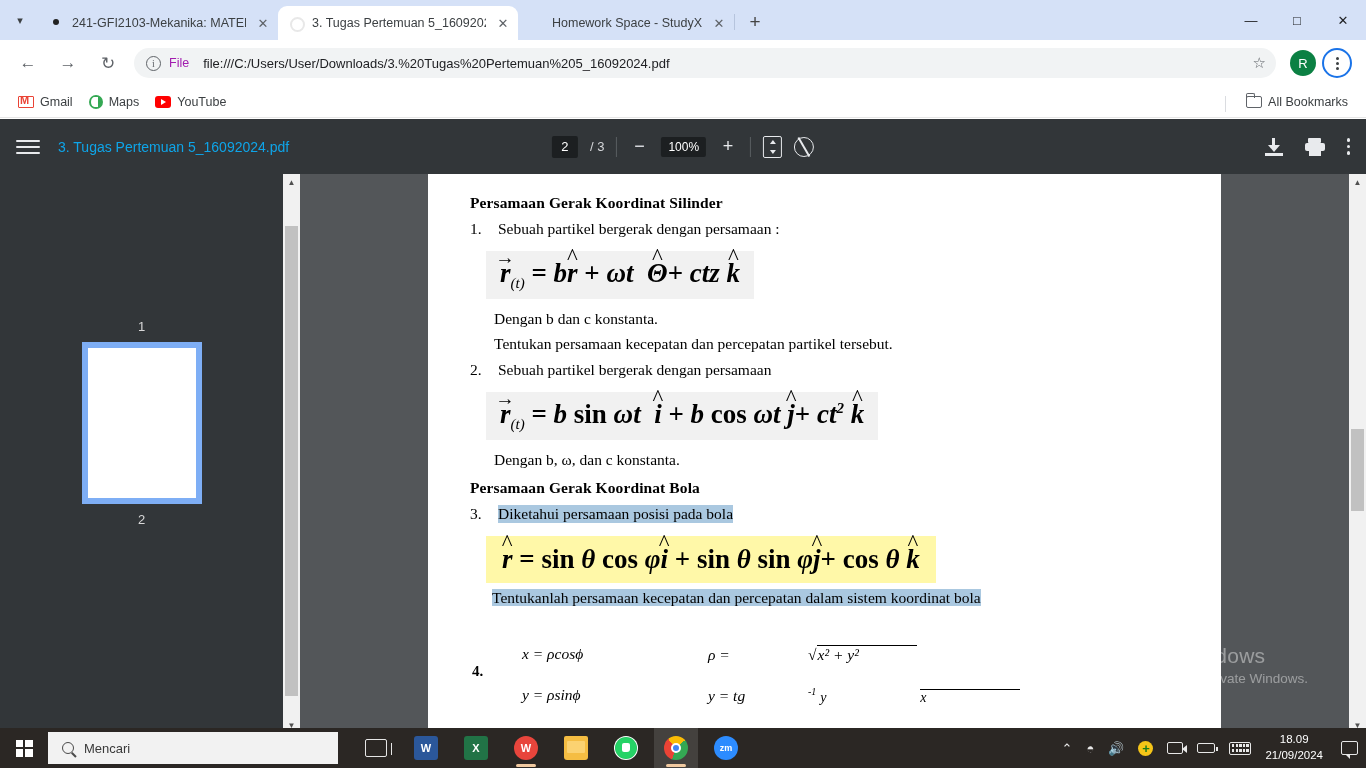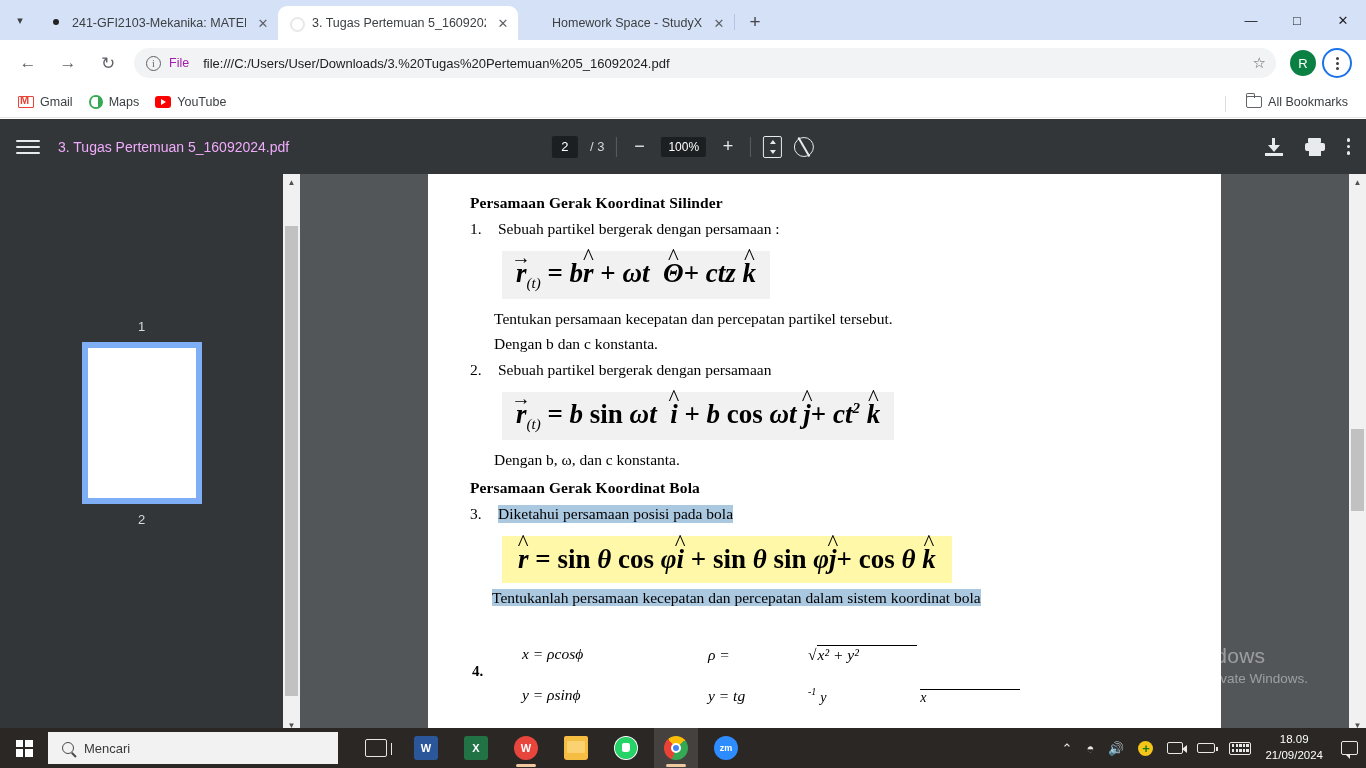--- a/index.html
+++ b/index.html
@@ -182,21 +182,21 @@
   }
 
   
   .pdf-toolbar {
     position: absolute; left: 0; top: 119px; width: 1366px; height: 55px;
     background: #323639; display: flex; align-items: center;
     padding: 0 16px; color: #e8eaed;
   }
   .hamburger { width: 24px; display: flex; flex-direction: column; gap: 4px; margin-right: 18px;}
   .hamburger i { display: block; height: 2px; background: #e8eaed; border-radius: 1px; }
-  .pdf-title { font-size: 14px; color: #f0abfc; }
+  .pdf-title { font-size: 14px; color: #0ea5e9; }
   .pdf-center {
     position: absolute; left: 50%; transform: translateX(-50%);
     display: flex; align-items: center; gap: 12px;
   }
   .page-box {
     background: #1c1f21; color: #fff; font-size: 13px;
     width: 26px; height: 22px; border-radius: 2px;
     display: flex; align-items: center; justify-content: center;
   }
   .page-total { font-size: 13px; color: #d4d6d9; }
@@ -291,21 +291,21 @@
   .doc-inner { padding: 16px 40px 0 42px; font-family: "Liberation Serif", serif; color: #000; }
   .doc-h {
     font-size: 15.5px; font-weight: bold; margin: 4px 0 6px 0; letter-spacing: .1px;
   }
   .doc-li { display: flex; gap: 10px; font-size: 15.5px; margin: 8px 0 4px 0; }
   .doc-li .num { width: 18px; flex: 0 0 18px; text-align: left; }
   .doc-p { font-size: 15.5px; margin: 7px 0 4px 24px; }
   .eq {
     font-family: "Liberation Serif", serif;
     background: #f1f1f1; display: inline-block;
-    padding: 5px 14px; margin: 9px 0 4px 32px;
+    padding: 5px 14px; margin: 9px 0 4px 16px;
     font-size: 27px; font-style: italic; font-weight: bold;
     white-space: nowrap; line-height: 1.3;
   }
   .eq.hl { background: #fff8a8; padding: 6px 16px; font-weight: bold; }
   .eq .up { font-style: normal; }
   .eq sub { font-size: 15px; font-style: italic; font-weight: normal; }
   .eq sup { font-size: 15px; }
   .hat { position: relative; display: inline-block; }
   .hat::after {
     content: "^"; position: absolute; left: 50%; transform: translateX(-50%);
@@ -563,22 +563,22 @@
           <div class="doc-li">
             <span class="num">1.</span>
             <span>Sebuah partikel bergerak dengan persamaan :</span>
           </div>
 
           <div class="eq">
             <span class="vecar">r</span><sub>(t)</sub> <span class="up">=</span> b<span class="hat">r</span>
             <span class="up">+</span> ωt&nbsp; <span class="hat">Θ</span><span class="up">+</span> ctz <span class="hat">k</span>
           </div>
 
+          <div class="doc-p">Dengan b dan c konstanta.</div>
           <div class="doc-p">Tentukan persamaan kecepatan dan percepatan partikel tersebut.</div>
-          <div class="doc-p">Dengan b dan c konstanta.</div>
 
           <div class="doc-li">
             <span class="num">2.</span>
             <span>Sebuah partikel bergerak dengan persamaan</span>
           </div>
 
           <div class="eq">
             <span class="vecar">r</span><sub>(t)</sub> <span class="up">=</span> b <span class="up">sin</span> ωt&nbsp;
             <span class="hat">i</span> <span class="up">+</span> b <span class="up">cos</span> ωt <span class="hat">j</span><span class="up">+</span> ct<sup>2</sup> <span class="hat">k</span>
           </div>

